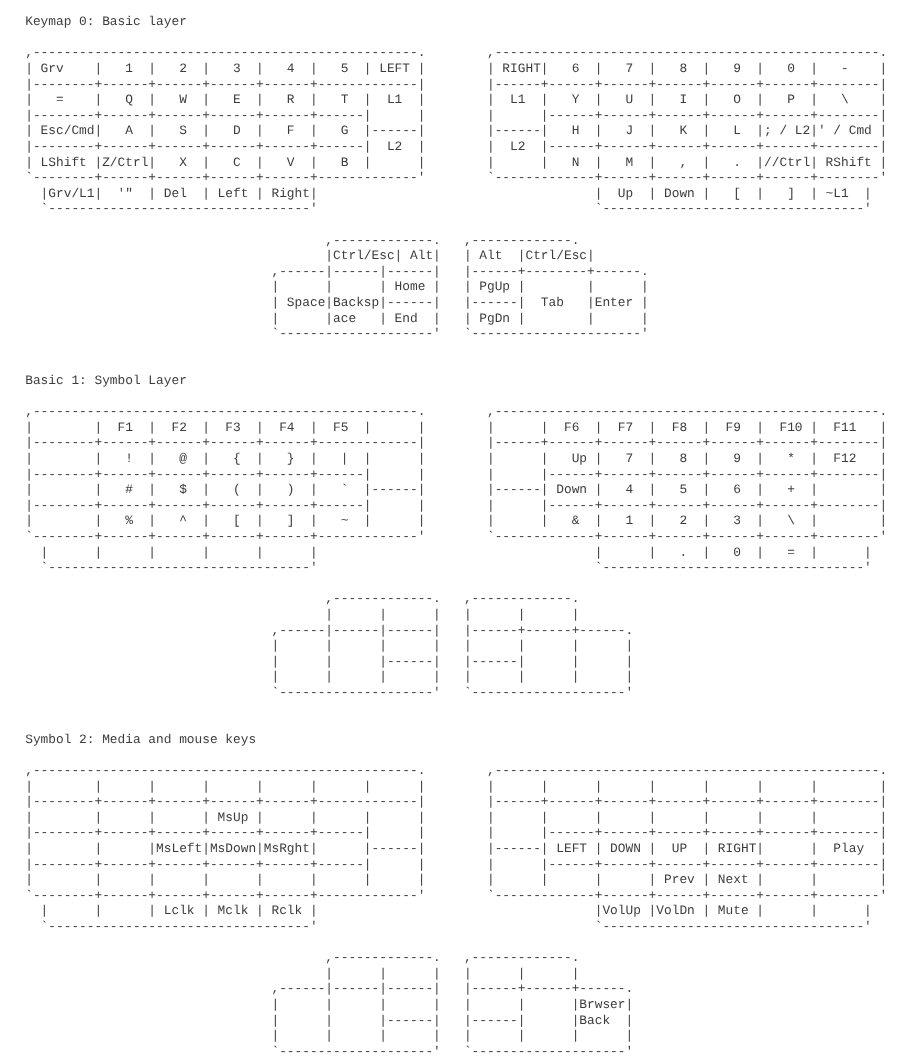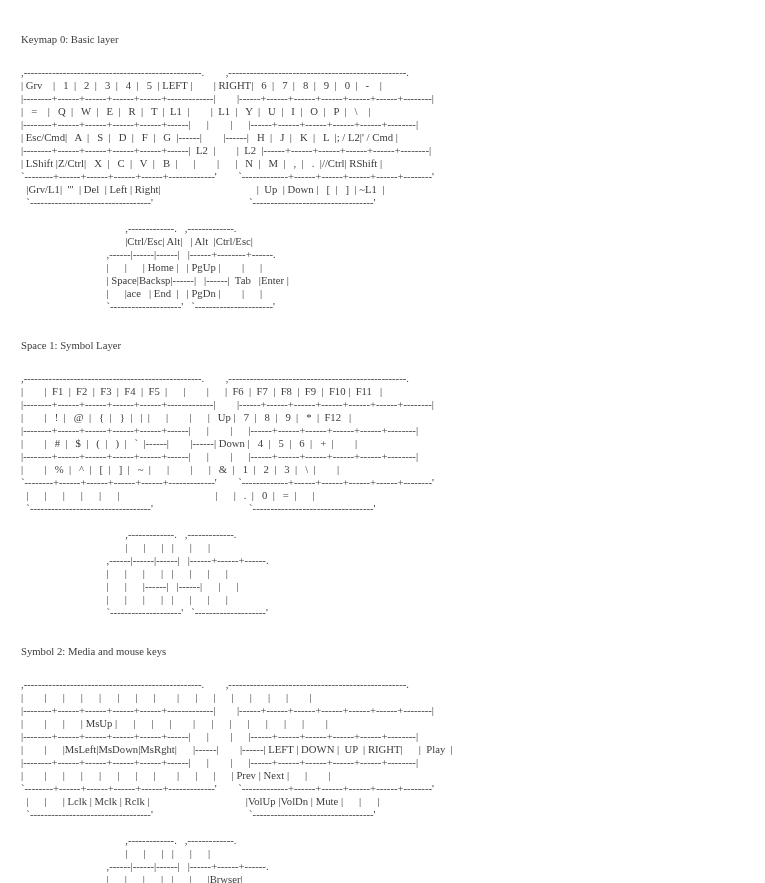--- a/index.html
+++ b/index.html
@@ -6,25 +6,24 @@
   html, body { background: #ffffff; }
   body {
     width: 765px;
     height: 883px;
     overflow: hidden;
     font-family: "DejaVu Sans Mono", "Liberation Mono", monospace;
     color: #3c3c3c;
     padding: 13px 0 0 21px;
   }
   pre {
-    font-family: Liberation Serif, serif;
+    font-family: Liberation Mono, monospace;
     font-size: 10.7px;
     line-height: 13px;
     white-space: pre;
-    margin-top: 20px;
   }
   .keymap-section { margin-bottom: 26px; }
   .keymap-title { margin-bottom: 13px; }
 </style>
 </head>
 <body style="background: rgb(255, 255, 255); color: rgb(60, 60, 60);">
 
 <div>
 
   <section class="keymap-section">
@@ -44,21 +43,21 @@
                                        ,-------------.   ,-------------.
                                        |Ctrl/Esc| Alt|   | Alt  |Ctrl/Esc|
                                 ,------|------|------|   |------+--------+------.
                                 |      |      | Home |   | PgUp |        |      |
                                 | Space|Backsp|------|   |------|  Tab   |Enter |
                                 |      |ace   | End  |   | PgDn |        |      |
                                 `--------------------'   `----------------------'</pre>
   </section>
 
   <section class="keymap-section">
-    <pre class="keymap-title">Space 1: Symbol Layer</pre>
+    <pre class="keymap-title">Basic 1: Symbol Layer</pre>
     <pre class="keymap-art">,--------------------------------------------------.        ,--------------------------------------------------.
 |        |  F1  |  F2  |  F3  |  F4  |  F5  |      |        |      |  F6  |  F7  |  F8  |  F9  |  F10 |  F11   |
 |--------+------+------+------+------+-------------|        |------+------+------+------+------+------+--------|
 |        |   !  |   @  |   {  |   }  |   |  |      |        |      |   Up |   7  |   8  |   9  |   *  |  F12   |
 |--------+------+------+------+------+------|      |        |      |------+------+------+------+------+--------|
 |        |   #  |   $  |   (  |   )  |   `  |------|        |------| Down |   4  |   5  |   6  |   +  |        |
 |--------+------+------+------+------+------|      |        |      |------+------+------+------+------+--------|
 |        |   %  |   ^  |   [  |   ]  |   ~  |      |        |      |   &amp;  |   1  |   2  |   3  |   \  |        |
 `--------+------+------+------+------+-------------'        `-------------+------+------+------+------+--------'
   |      |      |      |      |      |                                    |      |   .  |   0  |   =  |      |

